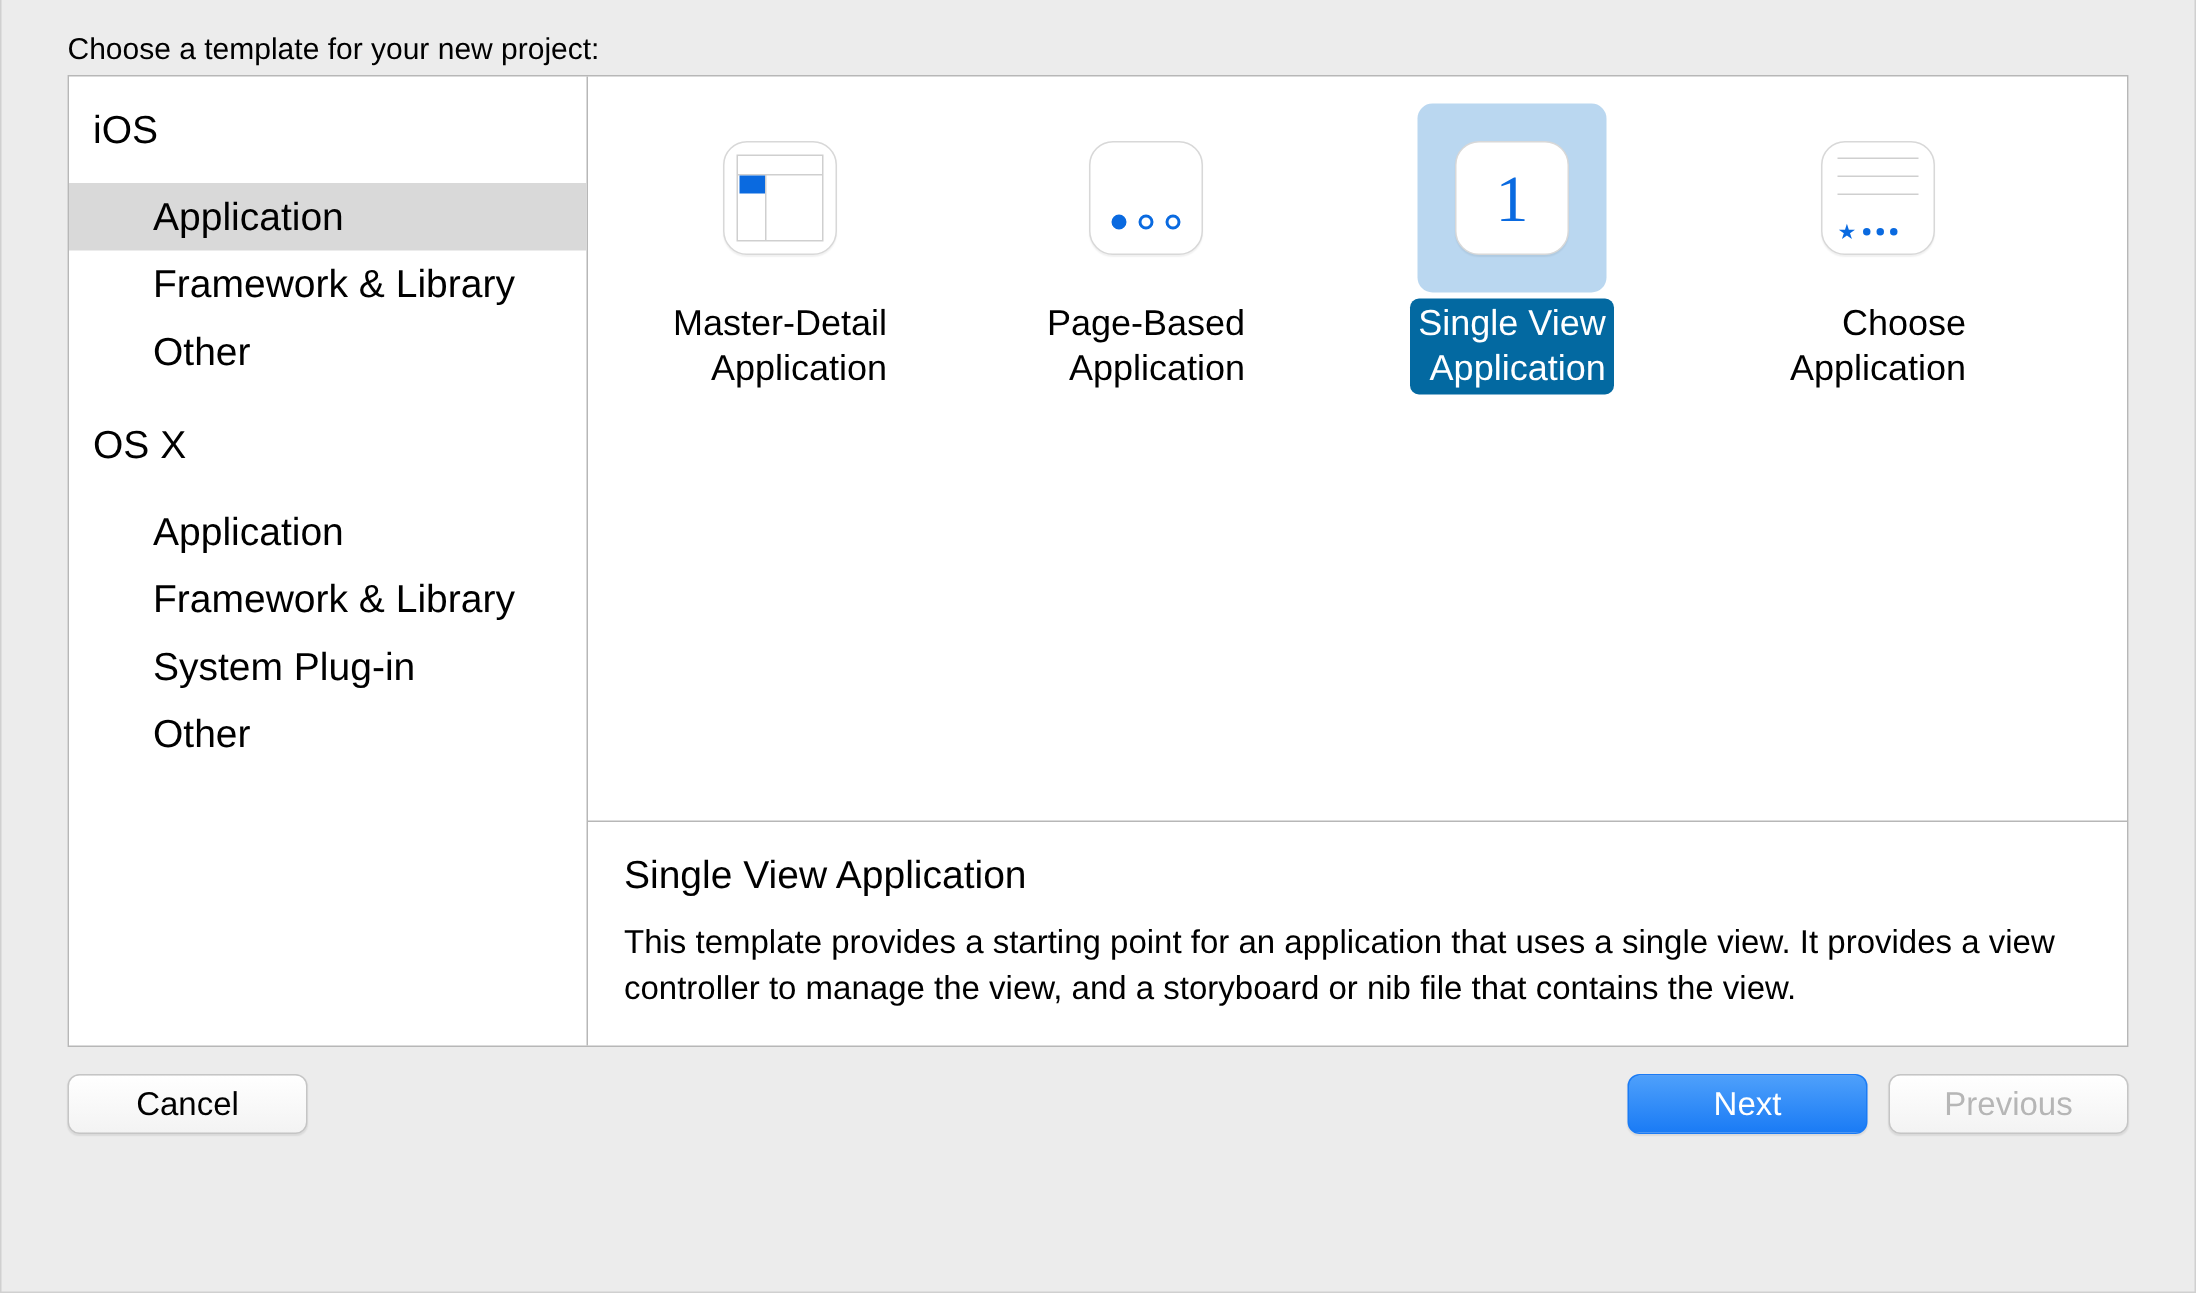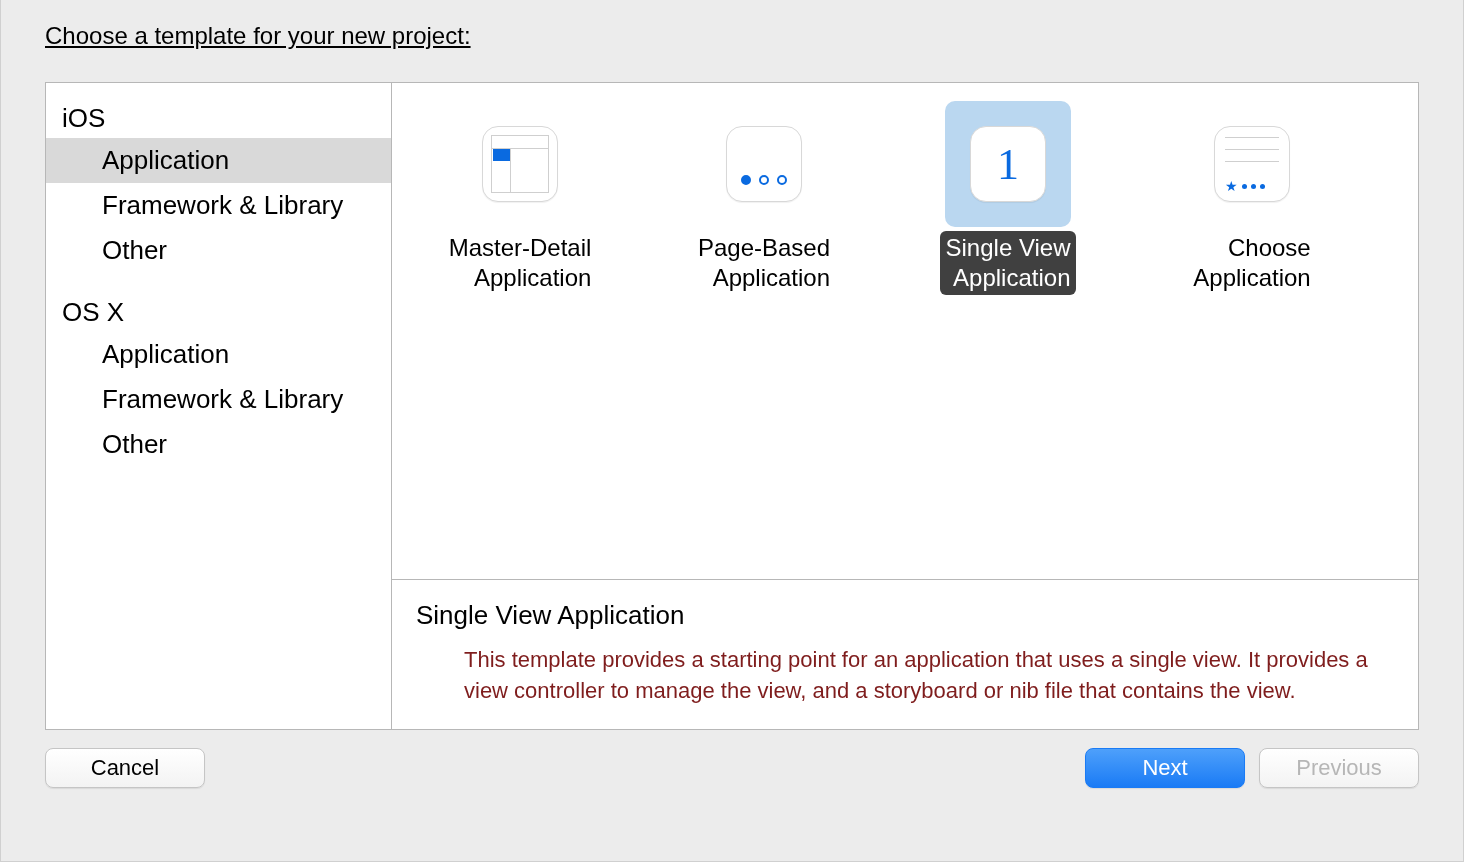--- a/index.html
+++ b/index.html
@@ -11,40 +11,39 @@
     color: #000;
   }
   .window {
     position: absolute;
     inset: 0;
     background: #ececec;
     border: 1px solid #d0d0d0;
     border-top: none;
   }
   .heading {
-    font-size: 24px;
-    padding: 22px 0 32px 44px;
+    font-size: 20px;
+    padding: 22px 0 5px 44px;
     font-weight: 400;
-    text-decoration: underline;
   }
   .panel {
     margin: 0 44px;
     background: #fff;
     border: 1px solid #b7b7b7;
     height: 648px;
     display: flex;
   }
   .sidebar {
     width: 346px;
     border-right: 1px solid #b7b7b7;
     padding-top: 12px;
   }
   .sb-section {
     font-size: 26px;
-    padding: 8px 0 4px 16px;
+    padding: 8px 0 20px 16px;
     font-weight: 400;
   }
   .sb-item {
     font-size: 26px;
     padding: 7px 0 7px 56px;
     cursor: default;
   }
   .sb-item.selected {
     background: #d9d9d9;
   }
@@ -95,36 +94,35 @@
   .template-label {
     margin-top: 4px;
     font-size: 24px;
     text-align: right;
     line-height: 1.25;
     padding: 2px 6px;
     border-radius: 6px;
     white-space: pre-line;
   }
   .template.selected .template-label {
-    background: #404040;
+    background: #0369a1;
     color: #fff;
   }
   .detail {
     border-top: 1px solid #b7b7b7;
     padding: 20px 24px 22px 24px;
   }
   .detail-title {
     font-size: 26px;
     margin-bottom: 14px;
   }
   .detail-body {
     font-size: 22px;
     line-height: 1.4;
-    color: #7f1d1d;
-    margin-left: 48px;
+    color: #000000;
   }
   .footer {
     display: flex;
     align-items: center;
     padding: 18px 44px;
     gap: 14px;
   }
   .spacer { flex: 1; }
   .btn {
     min-width: 160px;
@@ -181,20 +179,21 @@
   <div class="panel">
     <div class="sidebar">
       <div class="sb-section">iOS</div>
       <div class="sb-item selected"><span>Application</span></div>
       <div class="sb-item"><span>Framework &amp; Library</span></div>
       <div class="sb-item"><span>Other</span></div>
 
       <div class="sb-section" style="margin-top:16px">OS X</div>
       <div class="sb-item"><span>Application</span></div>
       <div class="sb-item"><span>Framework &amp; Library</span></div>
+      <div class="sb-item"><span>System Plug-in</span></div>
       <div class="sb-item"><span>Other</span></div>
     </div>
 
     <div class="content">
       <div class="templates">
 
         <div class="template">
           <div class="icon-wrap">
             <div class="icon-box">
               <div class="md-grid">

